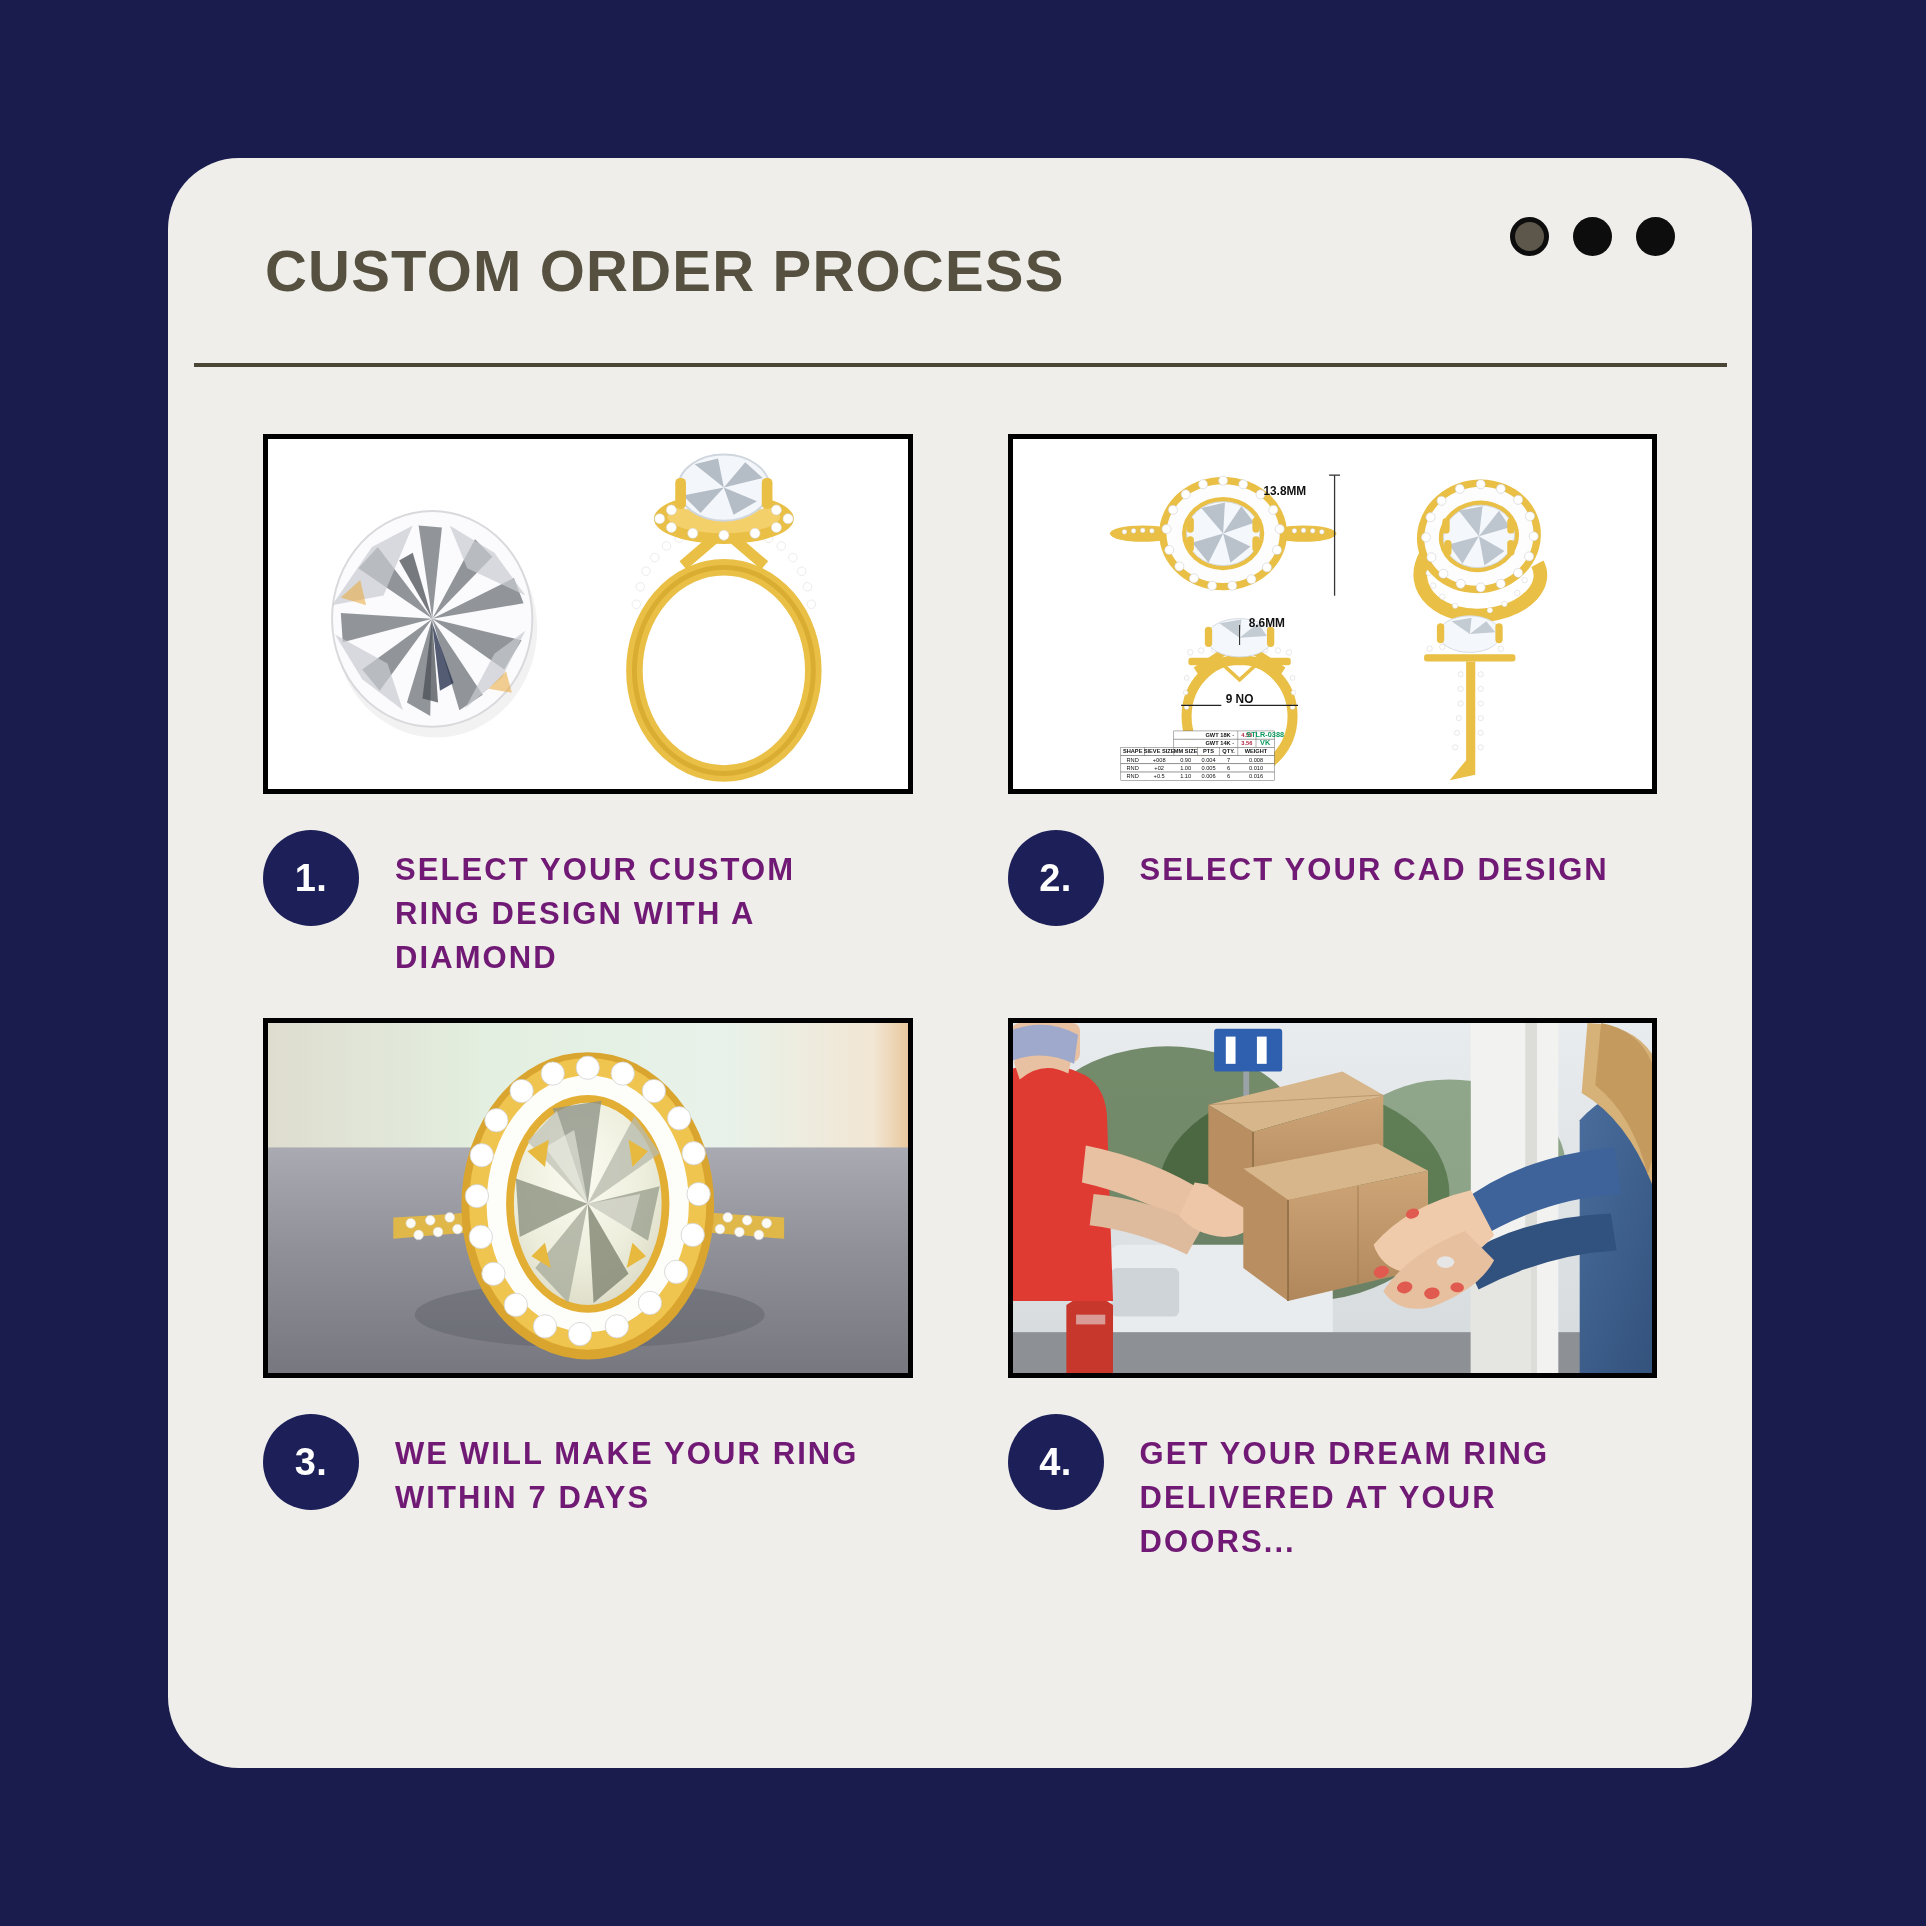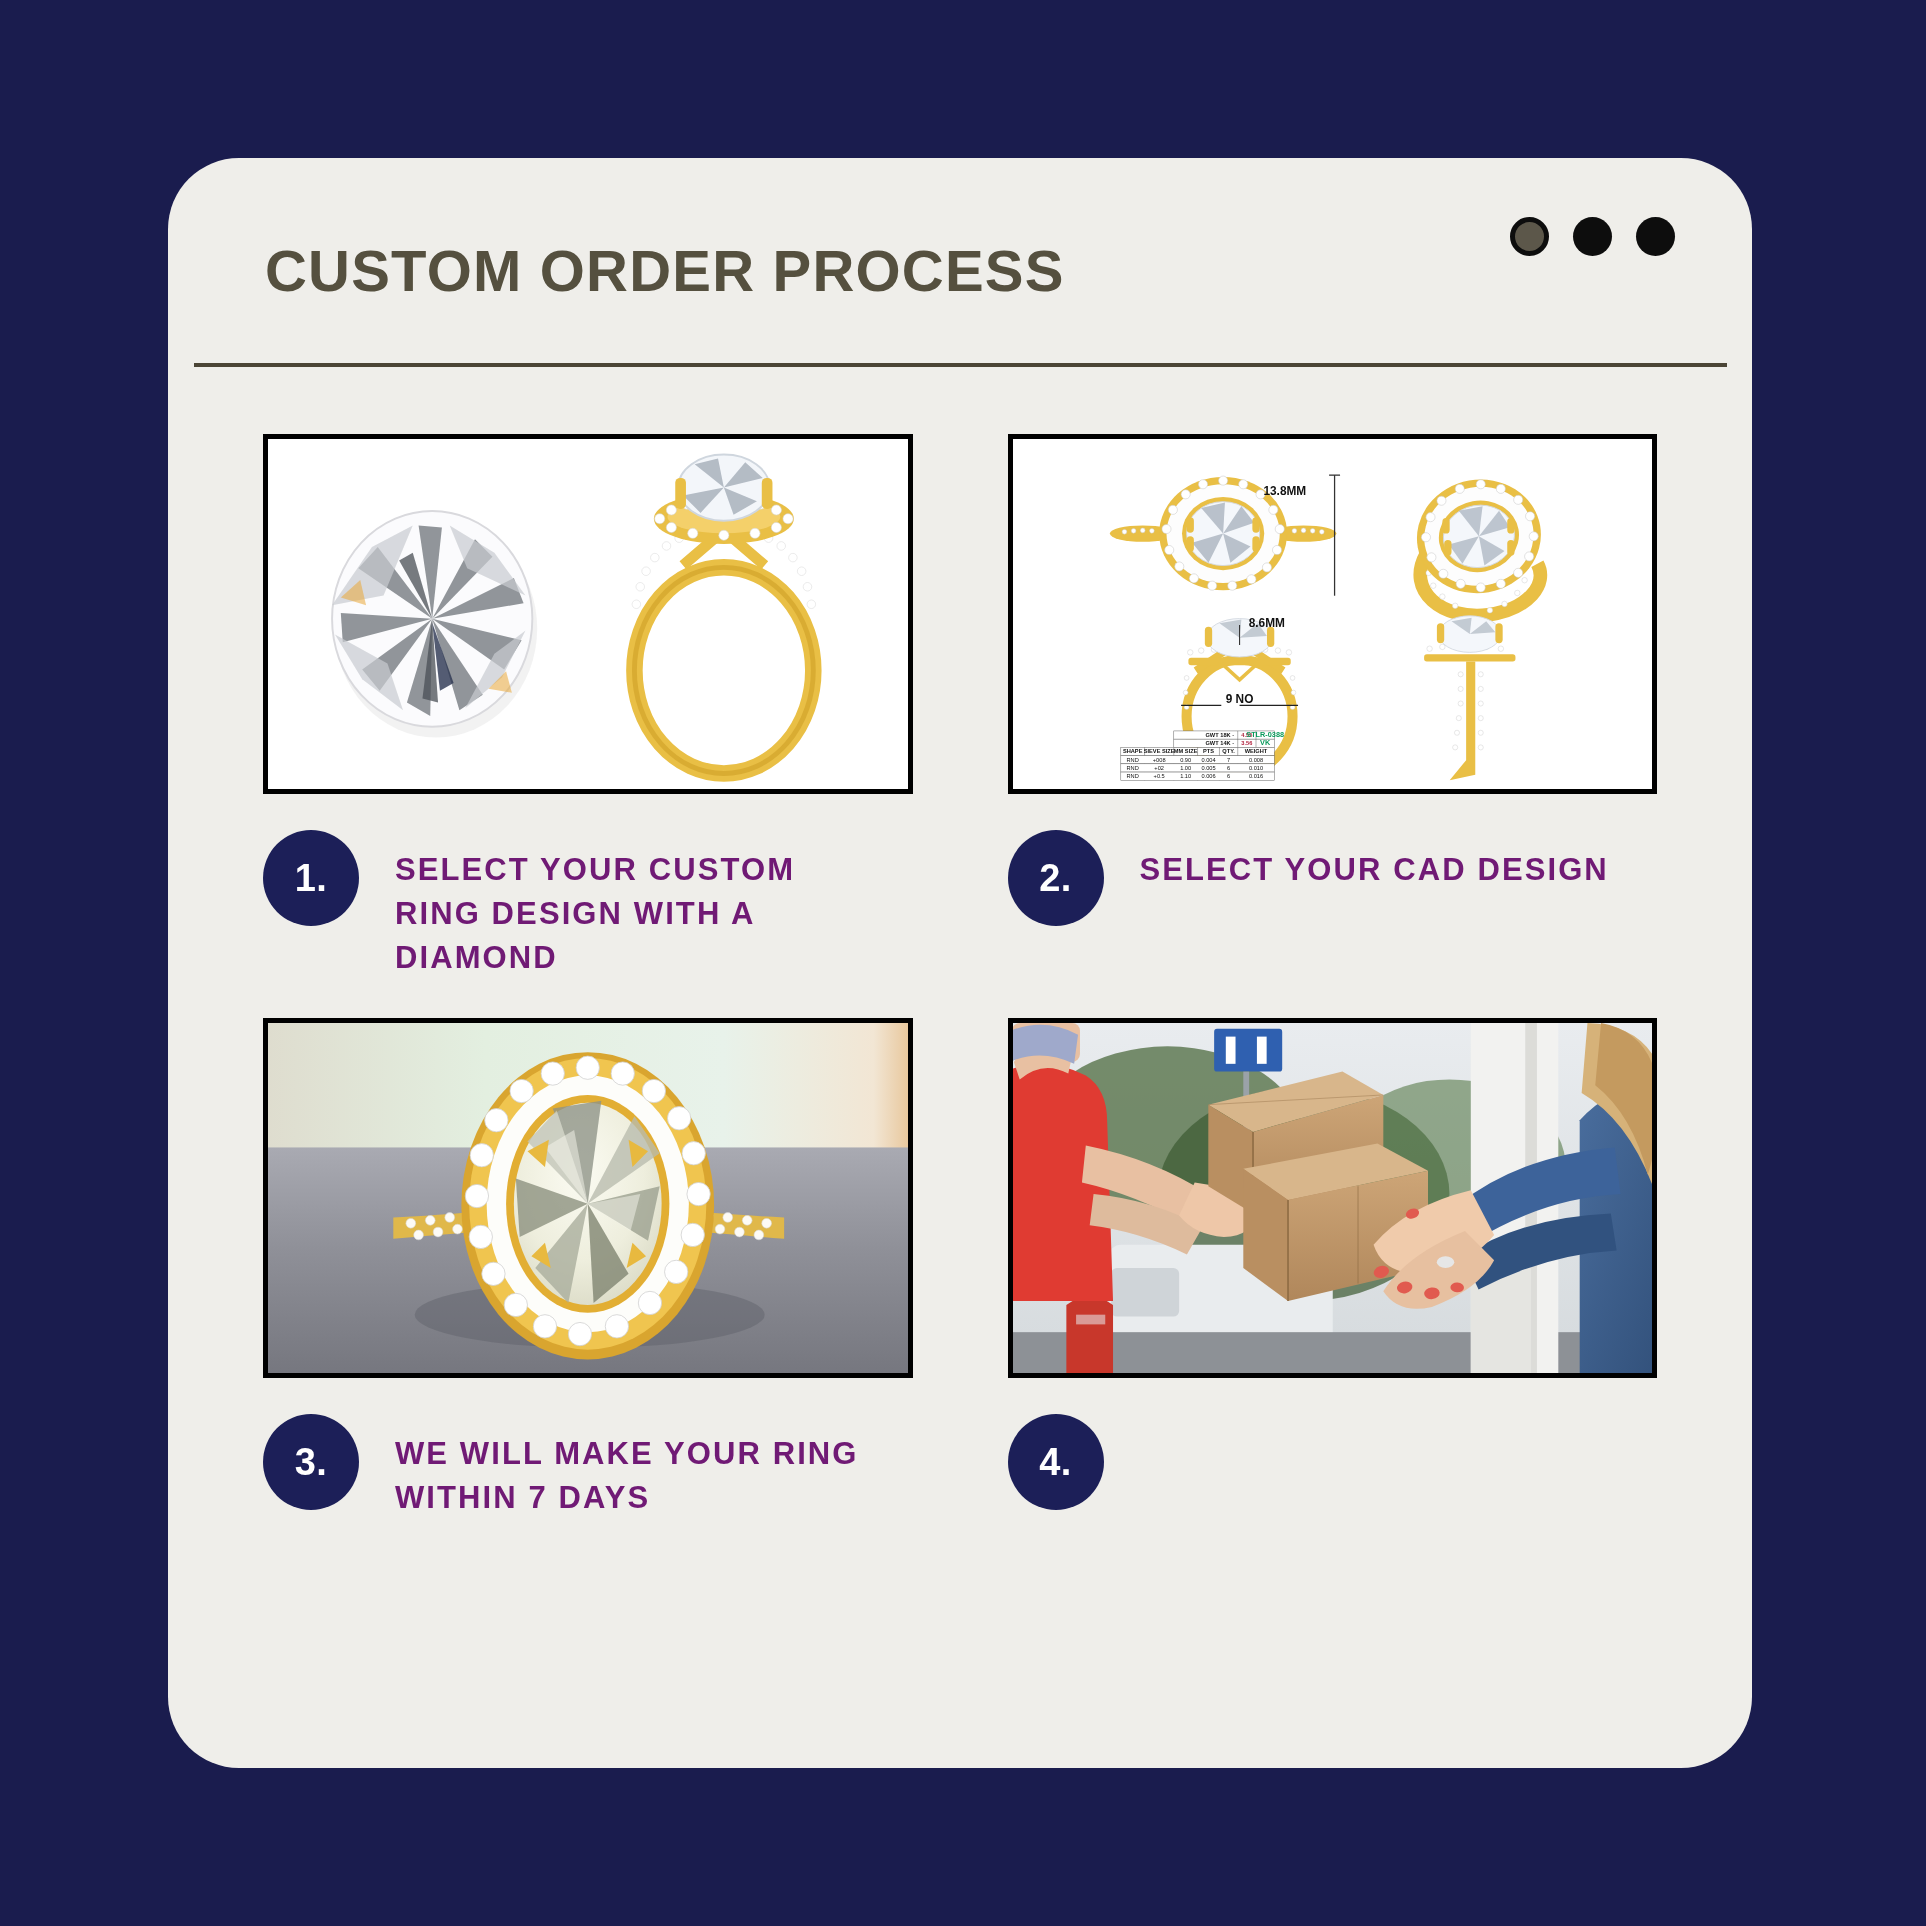--- a/index.html
+++ b/index.html
@@ -696,19 +696,20 @@
               <ellipse cx="424" cy="272" rx="8" ry="6" transform="rotate(-12 424 272)"></ellipse>
               <ellipse cx="452" cy="278" rx="8" ry="6" transform="rotate(-6 452 278)"></ellipse>
               <ellipse cx="478" cy="272" rx="7" ry="5" transform="rotate(4 478 272)"></ellipse>
               <ellipse cx="432" cy="196" rx="7" ry="5" transform="rotate(-20 432 196)"></ellipse>
             </g>
             <ellipse cx="466" cy="246" rx="9" ry="6" fill="#e6e6e6"></ellipse>
           </svg>
         </div>
         <div class="step-caption">
           <div class="step-badge">4.</div>
+          <div class="step-text">GET YOUR DREAM RING DELIVERED AT YOUR DOORS...</div>
         </div>
       </div>
 
     </div>
   </div>
 </div>
 
 
 </body></html>

